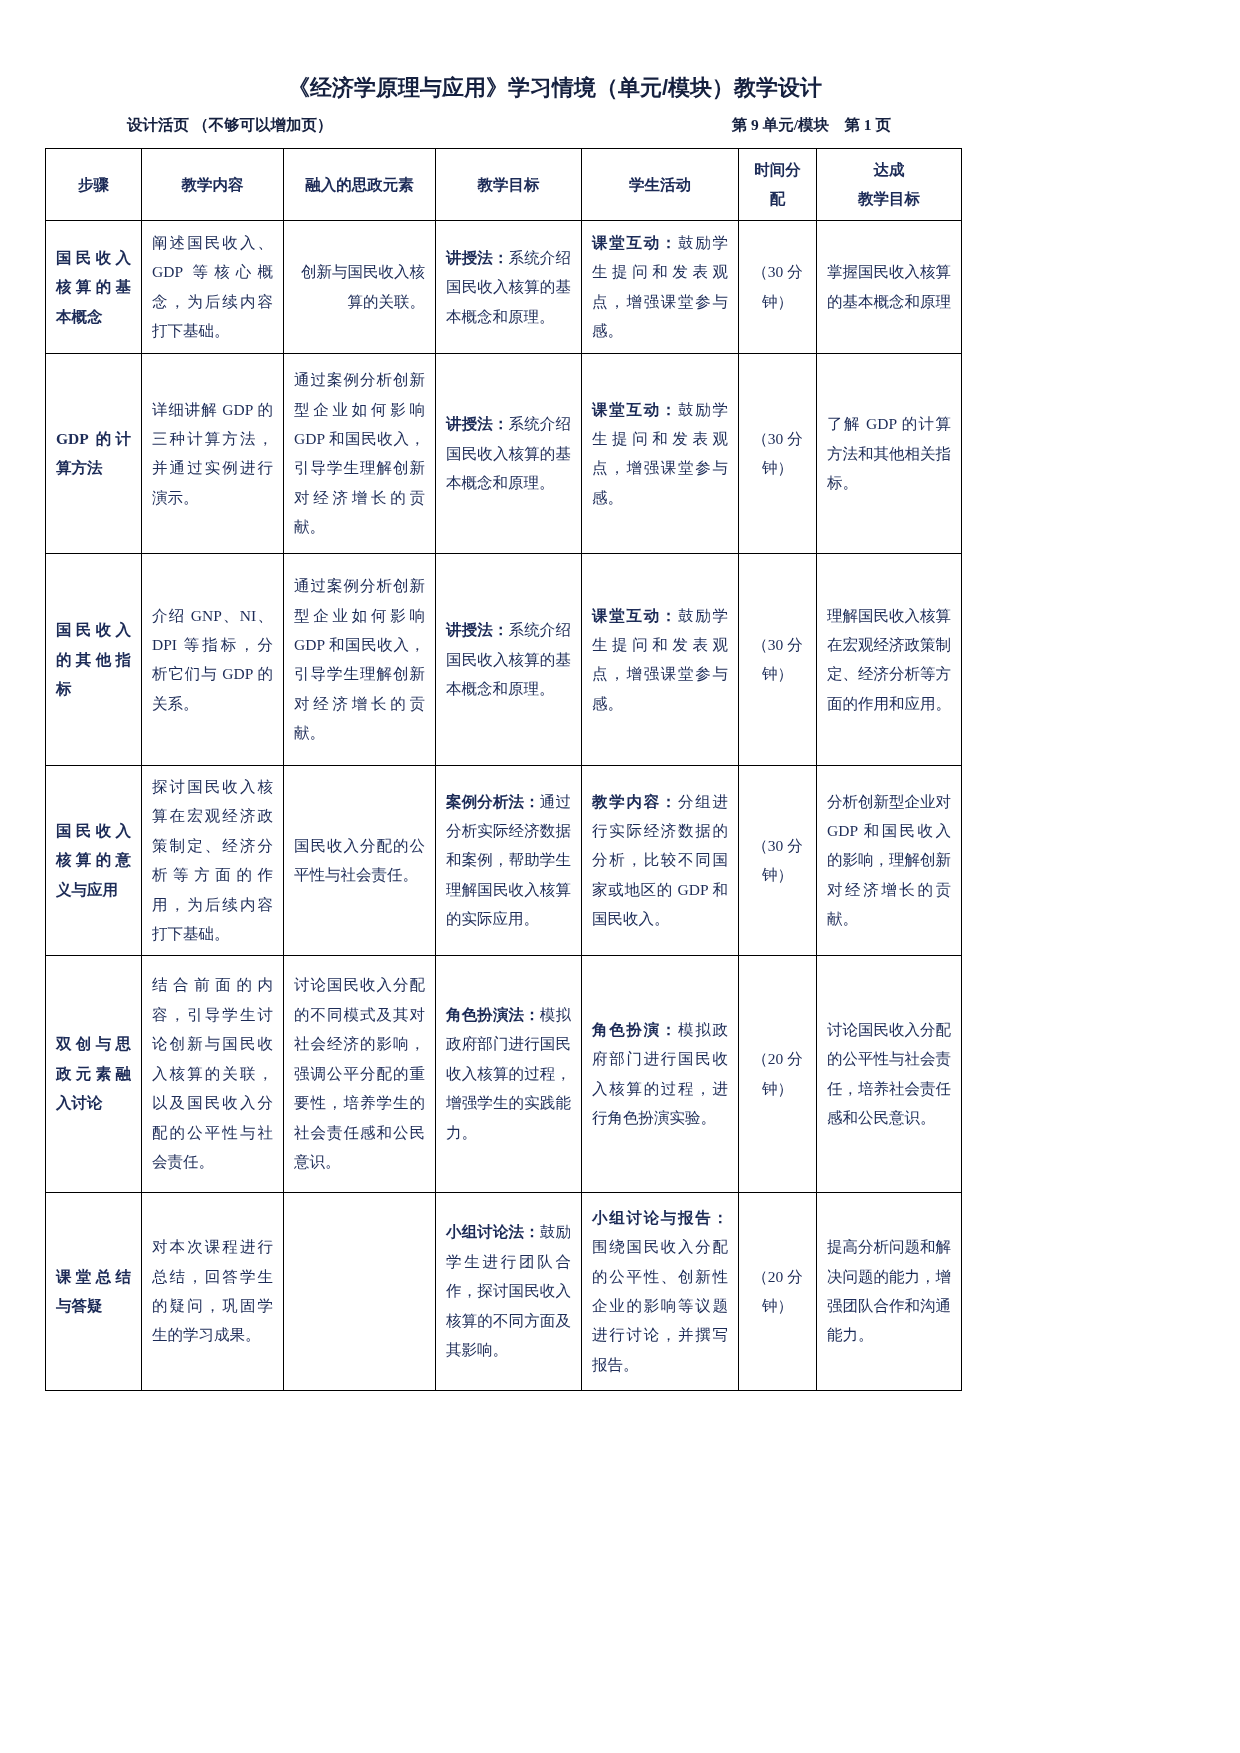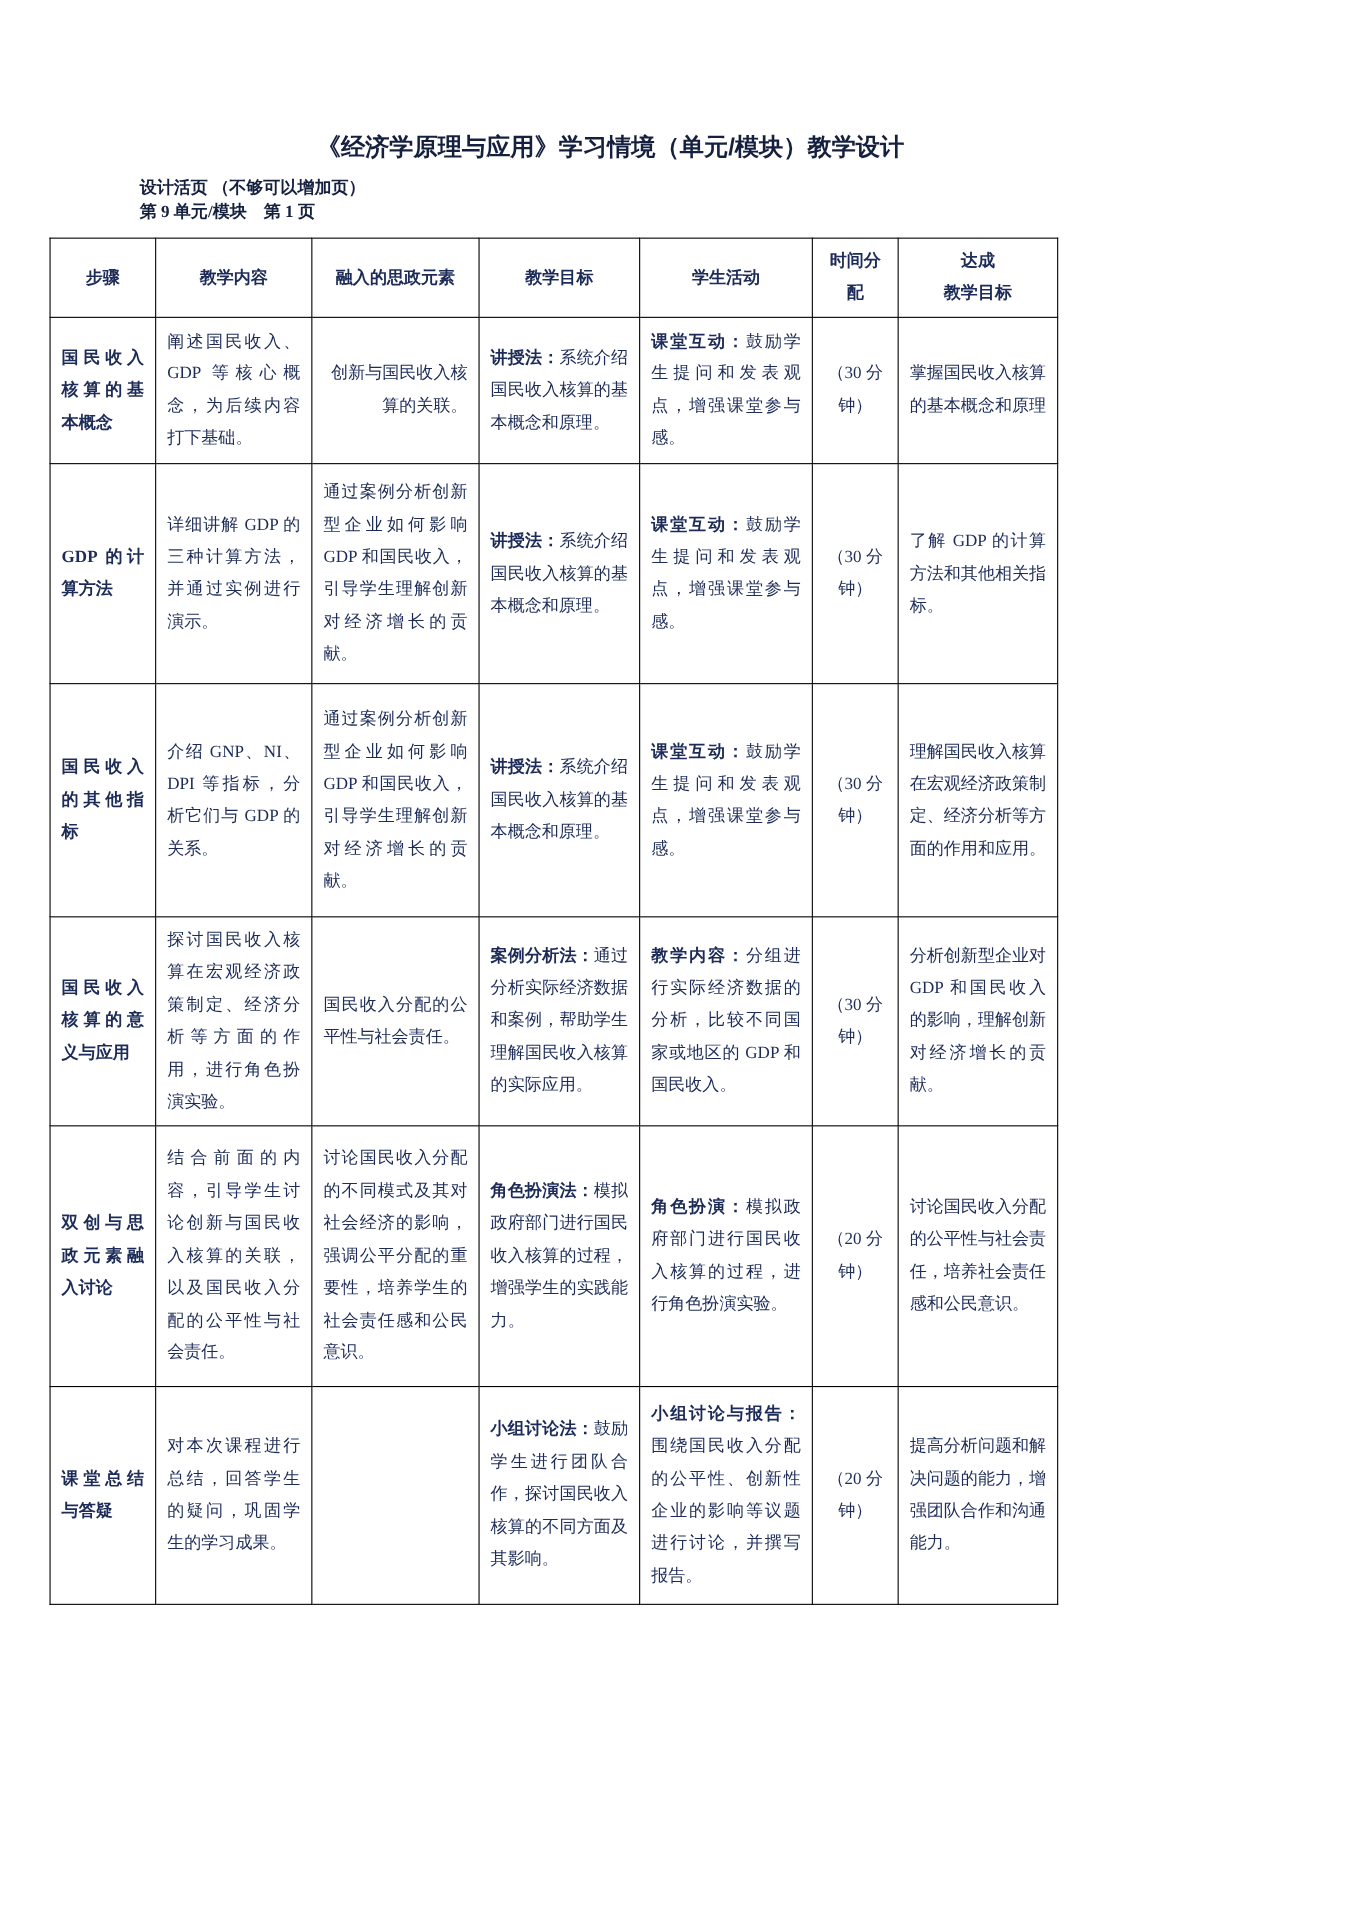--- a/index.html
+++ b/index.html
@@ -6,21 +6,21 @@
     margin: 0;
     padding: 0;
     background: #ffffff;
   }
   .page {
     position: relative;
     width: 1240px;
     height: 1753px;
     background: #ffffff;
     box-sizing: border-box;
-    padding-top: 118px;
+    padding-top: 72px;
     font-family: "Liberation Serif", "DejaVu Serif", serif;
     color: #1c2b57;
   }
   .doc-title {
     width: 916px;
     margin: 0 0 10px 97px;
     text-align: center;
     font-family: "Liberation Sans", "DejaVu Sans", sans-serif;
     font-size: 22px;
     font-weight: bold;
@@ -32,21 +32,20 @@
     margin: 0 0 12px 97px;
     display: flex;
     justify-content: space-between;
     box-sizing: border-box;
     padding-left: 30px;
     padding-right: 122px;
     font-size: 15.5px;
     font-weight: bold;
     color: #15203f;
     line-height: 22px;
-    flex-direction: column;
   }
   table.design-table {
     margin-left: 45px;
     width: 916px;
     border-collapse: collapse;
     table-layout: fixed;
   }
   table.design-table td, table.design-table th {
     border: 1px solid #000000;
     box-sizing: border-box;
@@ -149,21 +148,21 @@
         <td class="body-cell">介绍 GNP、NI、DPI 等指标，分析它们与 GDP 的关系。</td>
         <td class="body-cell">通过案例分析创新型企业如何影响 GDP 和国民收入，引导学生理解创新对经济增长的贡献。</td>
         <td class="body-cell"><span class="lead">讲授法：</span><span>系统介绍国民收入核算的基本概念和原理。</span></td>
         <td class="body-cell"><span class="lead">课堂互动：</span><span>鼓励学生提问和发表观点，增强课堂参与感。</span></td>
         <td class="time-cell">（30 分钟）</td>
         <td class="body-cell">理解国民收入核算在宏观经济政策制定、经济分析等方面的作用和应用。</td>
       </tr>
 
       <tr class="row-4">
         <td class="step-cell">国民收入核算的意义与应用</td>
-        <td class="body-cell">探讨国民收入核算在宏观经济政策制定、经济分析等方面的作用，进行角色扮演实验。</td>
+        <td class="body-cell">探讨国民收入核算在宏观经济政策制定、经济分析等方面的作用，为后续内容打下基础。</td>
         <td class="body-cell">国民收入分配的公平性与社会责任。</td>
         <td class="body-cell"><span class="lead">案例分析法：</span><span>通过分析实际经济数据和案例，帮助学生理解国民收入核算的实际应用。</span></td>
         <td class="body-cell"><span class="lead">教学内容：</span><span>分组进行实际经济数据的分析，比较不同国家或地区的 GDP 和国民收入。</span></td>
         <td class="time-cell">（30 分钟）</td>
         <td class="body-cell">分析创新型企业对 GDP 和国民收入的影响，理解创新对经济增长的贡献。</td>
       </tr>
 
       <tr class="row-5">
         <td class="step-cell">双创与思政元素融入讨论</td>
         <td class="body-cell">结合前面的内容，引导学生讨论创新与国民收入核算的关联，以及国民收入分配的公平性与社会责任。</td>

